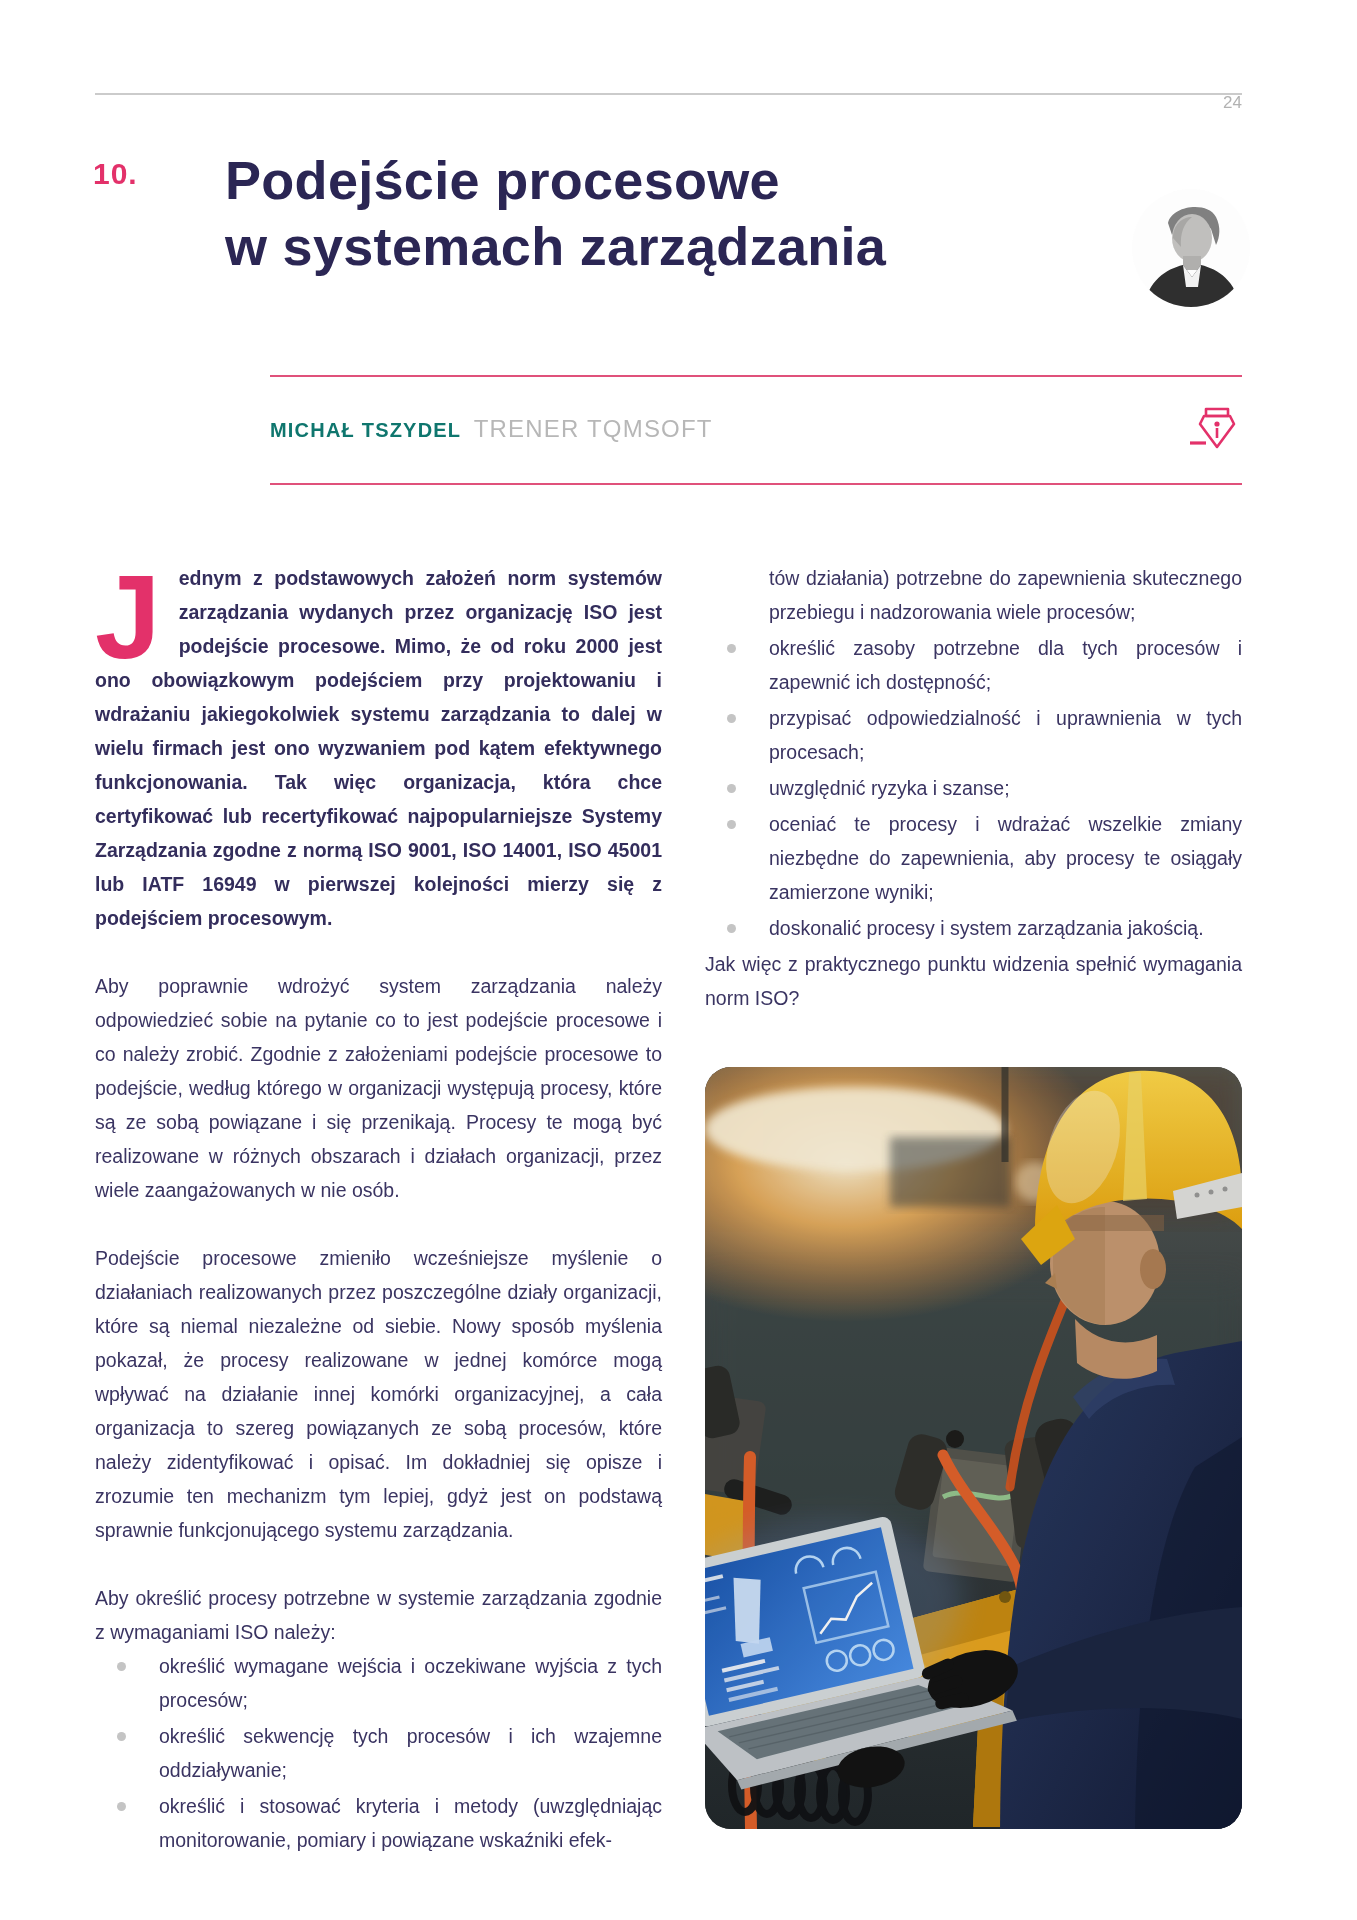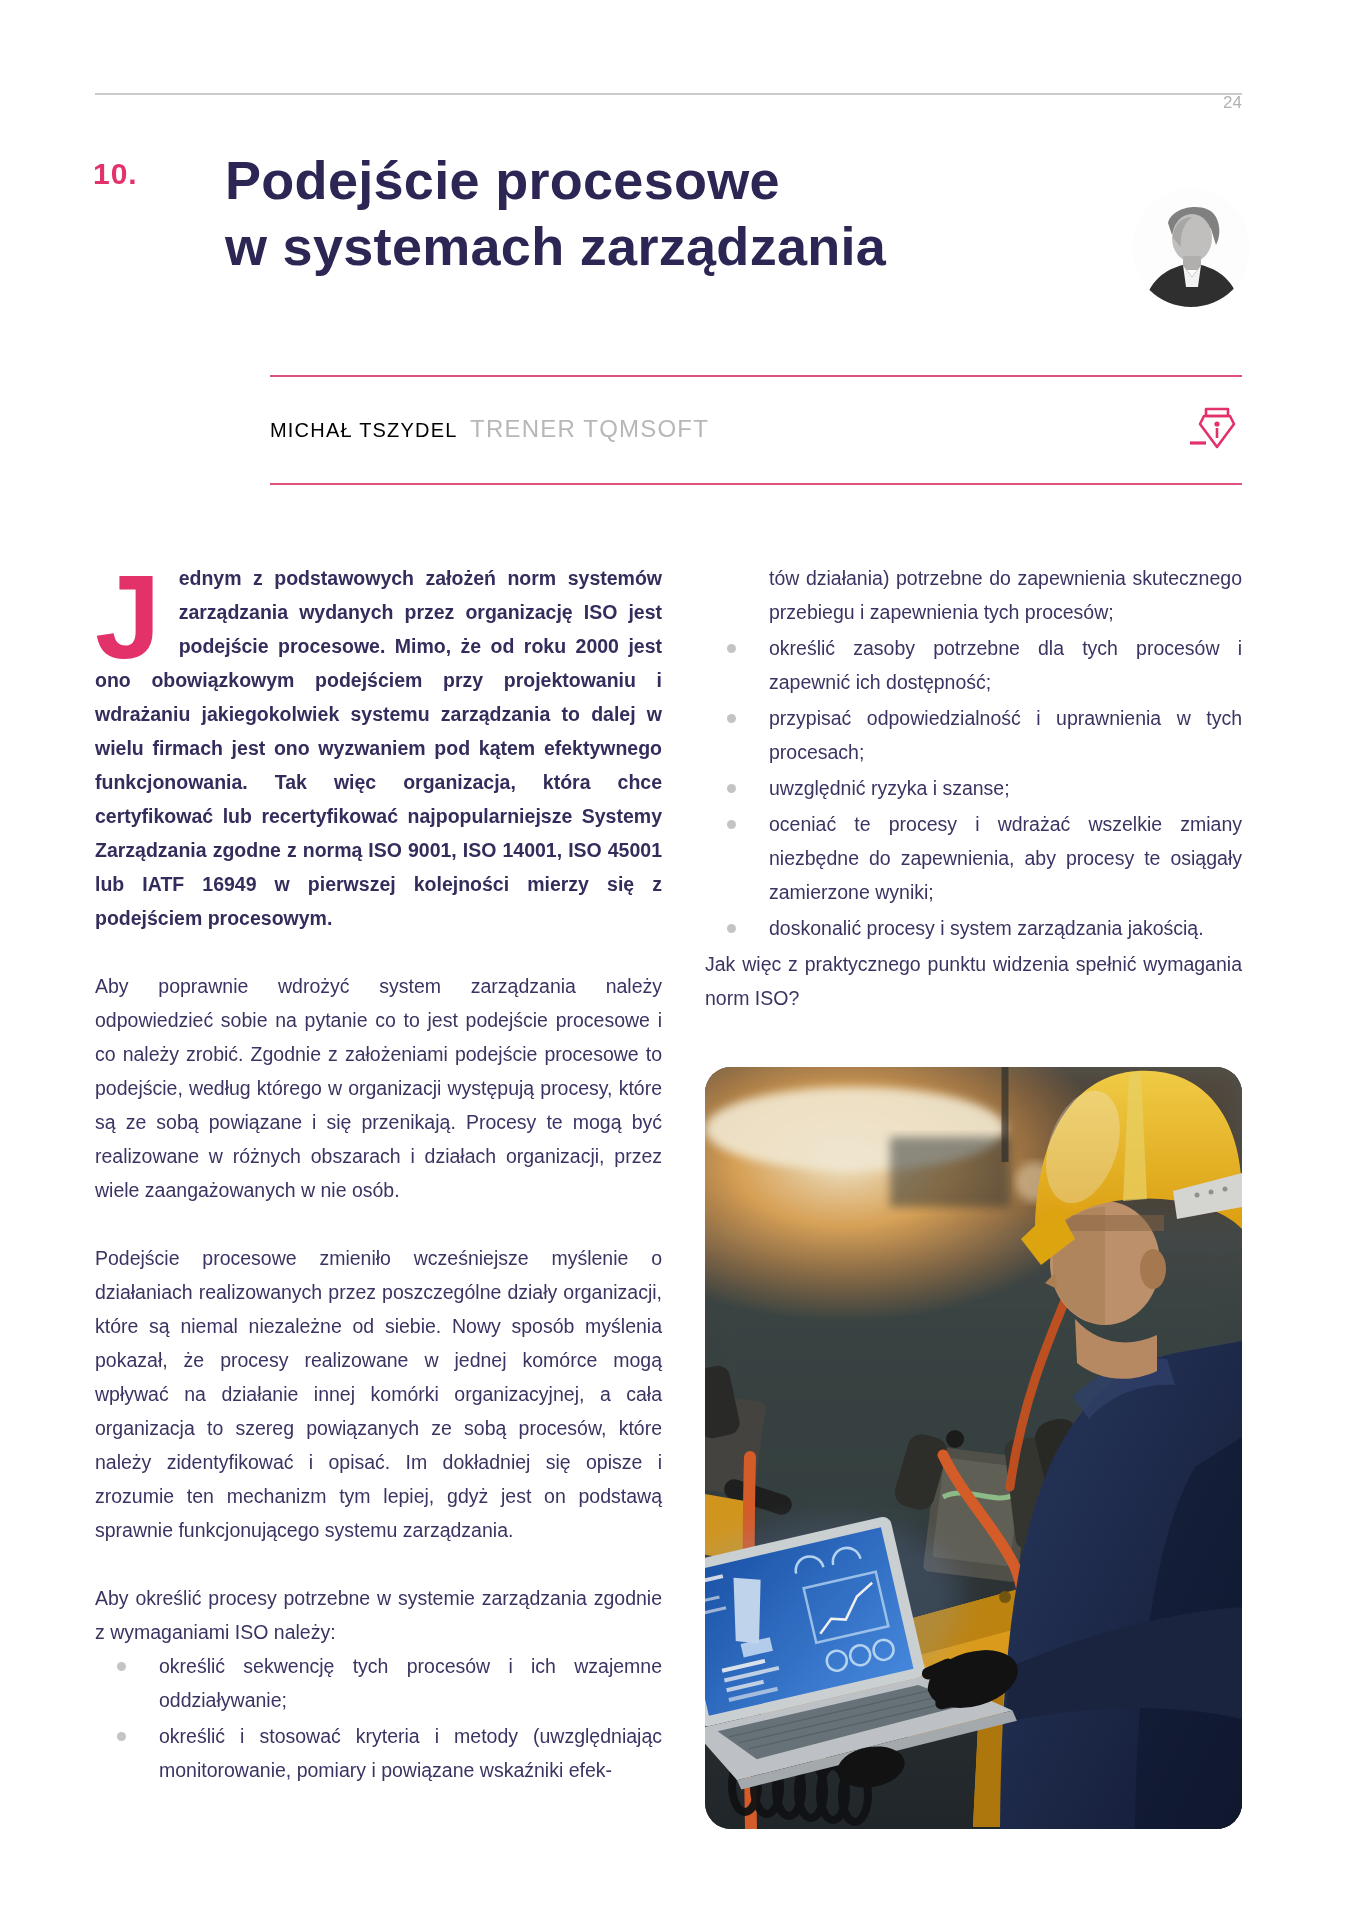--- a/index.html
+++ b/index.html
@@ -12,21 +12,21 @@
   .chapter-num{position:absolute;left:93px;top:148px;font-size:30px;font-weight:700;color:#E3316A;letter-spacing:1px;}
   .title{position:absolute;left:225px;top:138px;font-size:54px;line-height:66px;font-weight:600;color:#2B2654;letter-spacing:.3px;}
 
   .avatar{position:absolute;left:1132px;top:180px;width:118px;height:118px;border-radius:50%;overflow:hidden;background:#fdfdfd;}
 
   .rule-pink{position:absolute;left:270px;width:972px;height:2px;background:#E0517B;}
   .rule-pink.r1{top:366px;}
   .rule-pink.r2{top:474px;}
 
   .author-row{position:absolute;left:270px;top:406px;width:972px;height:44px;}
-  .author-name{font-size:20px;font-weight:400;color:#000000;letter-spacing:1.2px;}
+  .author-name{font-size:20px;font-weight:700;color:#0f766e;letter-spacing:1.2px;}
   .author-role{font-size:24px;font-weight:400;color:#B7B7B7;letter-spacing:1.2px;margin-left:8px;}
   .pen-icon{position:absolute;right:4px;top:-10px;width:52px;height:50px;}
 
   .col{position:absolute;top:552px;font-size:19.5px;line-height:34px;color:#3A3462;text-align:justify;}
   .col.left{left:95px;width:567px;}
   .col.right{left:705px;width:537px;}
   .col p{margin:0 0 34px 0;}
   .col p.tight{margin-bottom:0;}
   p.lead{font-weight:700;color:#332D5C;}
   .dropcap{float:left;font-size:118px;line-height:92px;font-weight:700;color:#E3316A;margin:10px 18px 0 0;}
@@ -86,27 +86,28 @@
   </div>
 
   <div class="rule-pink r2"></div>
 
   <div class="col left">
     <p class="lead"><span class="dropcap">J</span><span>ednym z podstawowych założeń norm systemów zarządzania wydanych przez organizację ISO jest podejście procesowe. Mimo, że od roku 2000 jest ono obowiązkowym podejściem przy projektowaniu i wdrażaniu jakiegokolwiek systemu zarządzania to dalej w wielu firmach jest ono wyzwaniem pod kątem efektywnego funkcjonowania. Tak więc organizacja, która chce certyfikować lub recertyfikować najpopularniejsze Systemy Zarządzania zgodne z normą ISO 9001, ISO 14001, ISO 45001 lub IATF 16949 w pierwszej kolejności mierzy się z podejściem procesowym.</span></p>
     <p>Aby poprawnie wdrożyć system zarządzania należy odpowiedzieć sobie na pytanie co to jest podejście procesowe i co należy zrobić. Zgodnie z założeniami podejście procesowe to podejście, według którego w organizacji występują procesy, które są ze sobą powiązane i się przenikają. Procesy te mogą być realizowane w różnych obszarach i działach organizacji, przez wiele zaangażowanych w nie osób.</p>
     <p>Podejście procesowe zmieniło wcześniejsze myślenie o działaniach realizowanych przez poszczególne działy organizacji, które są niemal niezależne od siebie. Nowy sposób myślenia pokazał, że procesy realizowane w jednej komórce mogą wpływać na działanie innej komórki organizacyjnej, a cała organizacja to szereg powiązanych ze sobą procesów, które należy zidentyfikować i opisać. Im dokładniej się opisze i zrozumie ten mechanizm tym lepiej, gdyż jest on podstawą sprawnie funkcjonującego systemu zarządzania.</p>
     <p class="tight">Aby określić procesy potrzebne w systemie zarządzania zgodnie z wymaganiami ISO należy:</p>
     <ul class="bullets">
+      <li><span class="dot"></span><span>określić wymagane wejścia i oczekiwane wyjścia z tych procesów;</span></li>
       <li><span class="dot"></span><span>określić sekwencję tych procesów i ich wzajemne oddziaływanie;</span></li>
       <li><span class="dot"></span><span>określić i stosować kryteria i metody (uwzględniając monitorowanie, pomiary i powiązane wskaźniki efek-</span></li>
     </ul>
   </div>
 
   <div class="col right">
-    <div class="continuation">tów działania) potrzebne do zapewnienia skutecznego przebiegu i zapewnienia tych procesów;</div>
+    <div class="continuation">tów działania) potrzebne do zapewnienia skutecznego przebiegu i nadzorowania wiele procesów;</div>
     <ul class="bullets">
       <li><span class="dot"></span><span>określić zasoby potrzebne dla tych procesów i zapewnić ich dostępność;</span></li>
       <li><span class="dot"></span><span>przypisać odpowiedzialność i uprawnienia w tych procesach;</span></li>
       <li><span class="dot"></span><span>uwzględnić ryzyka i szanse;</span></li>
       <li><span class="dot"></span><span>oceniać te procesy i wdrażać wszelkie zmiany niezbędne do zapewnienia, aby procesy te osiągały zamierzone wyniki;</span></li>
       <li><span class="dot"></span><span>doskonalić procesy i system zarządzania jakością.</span></li>
     </ul>
     <p class="question">Jak więc z praktycznego punktu widzenia spełnić wymagania norm ISO?</p>
   </div>
 

